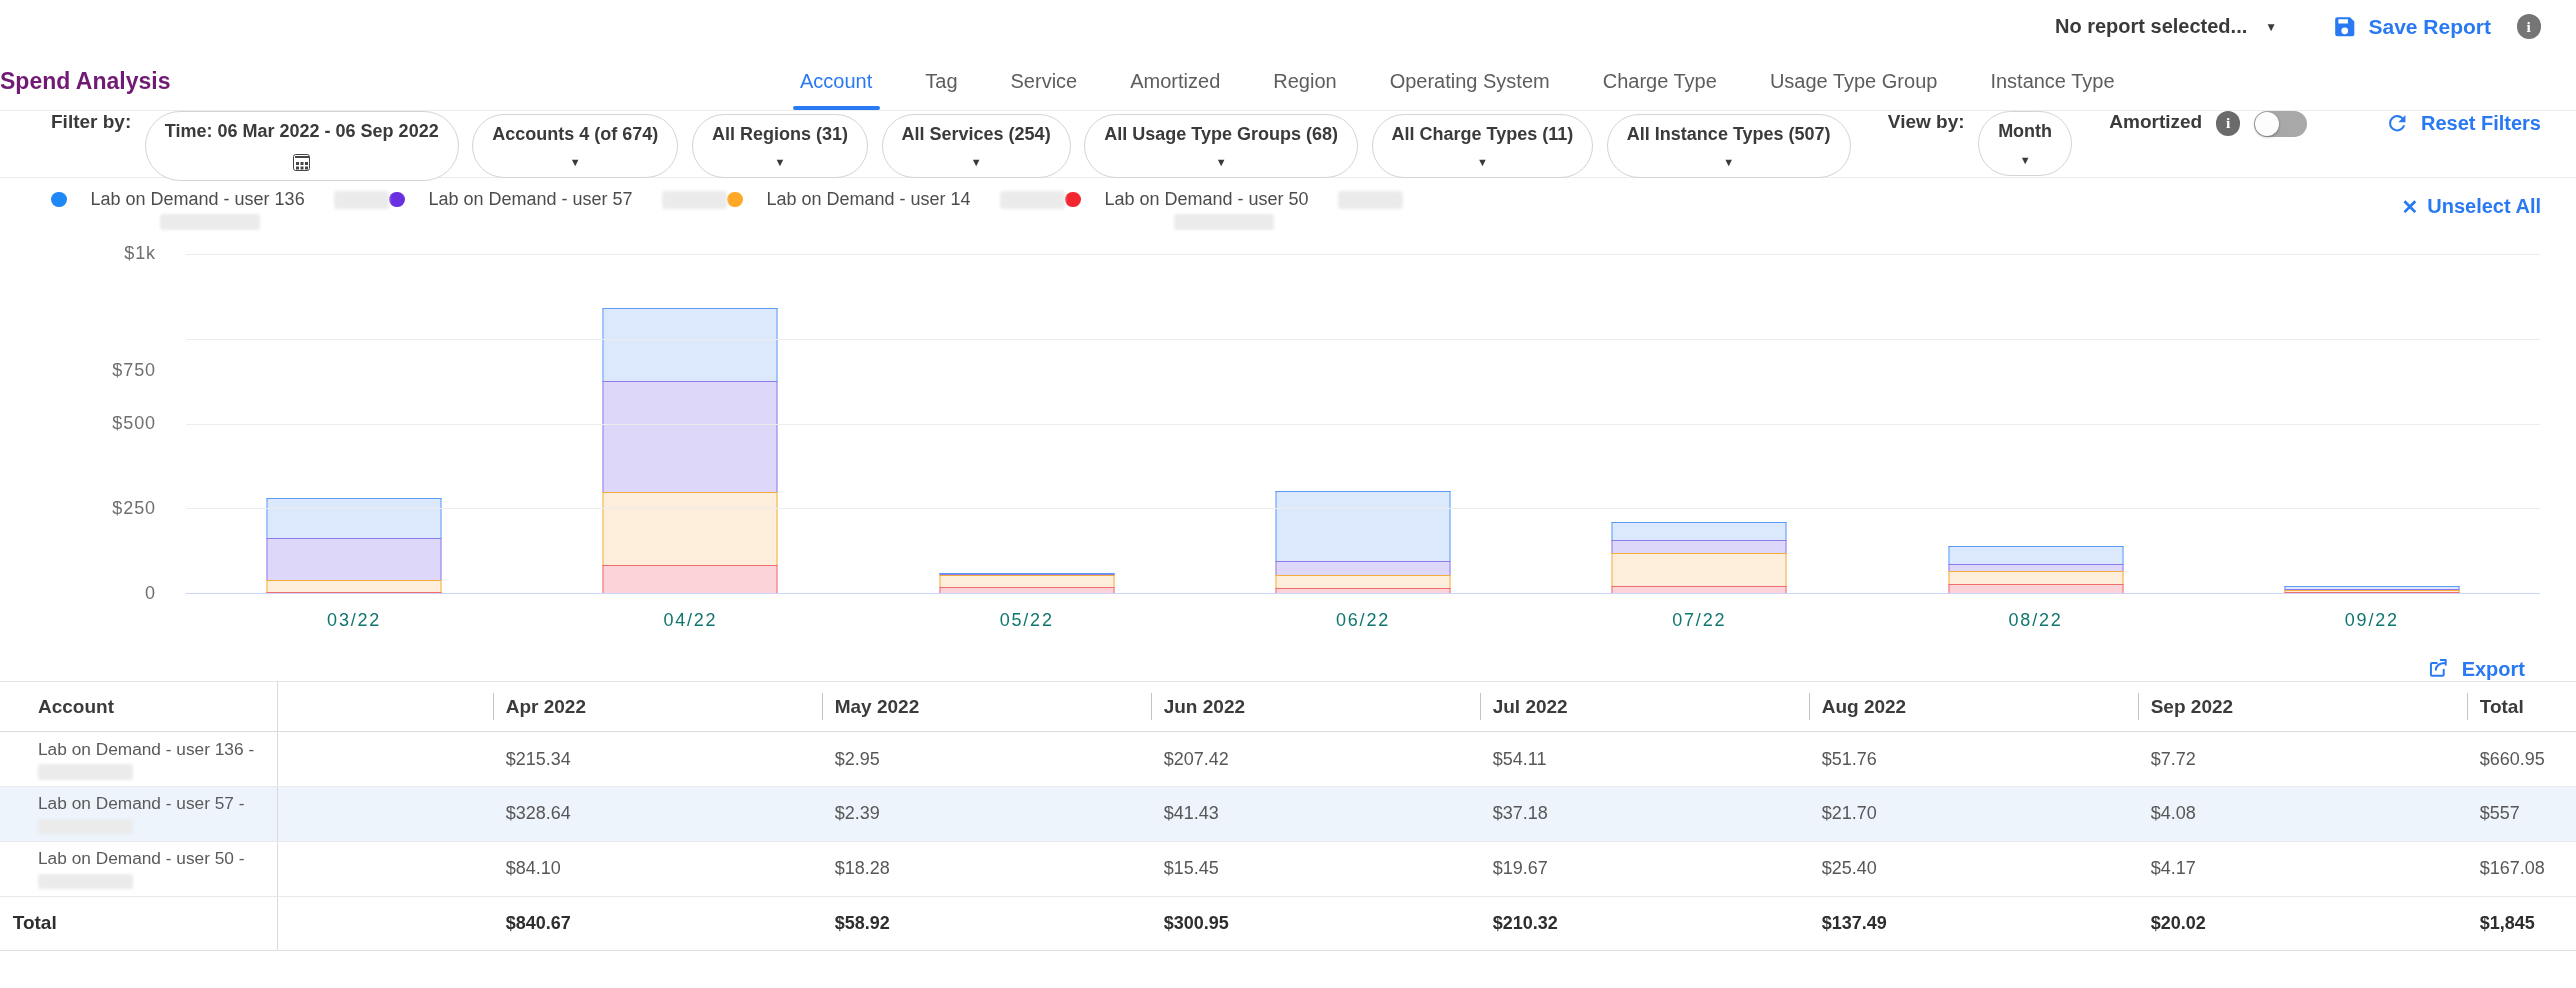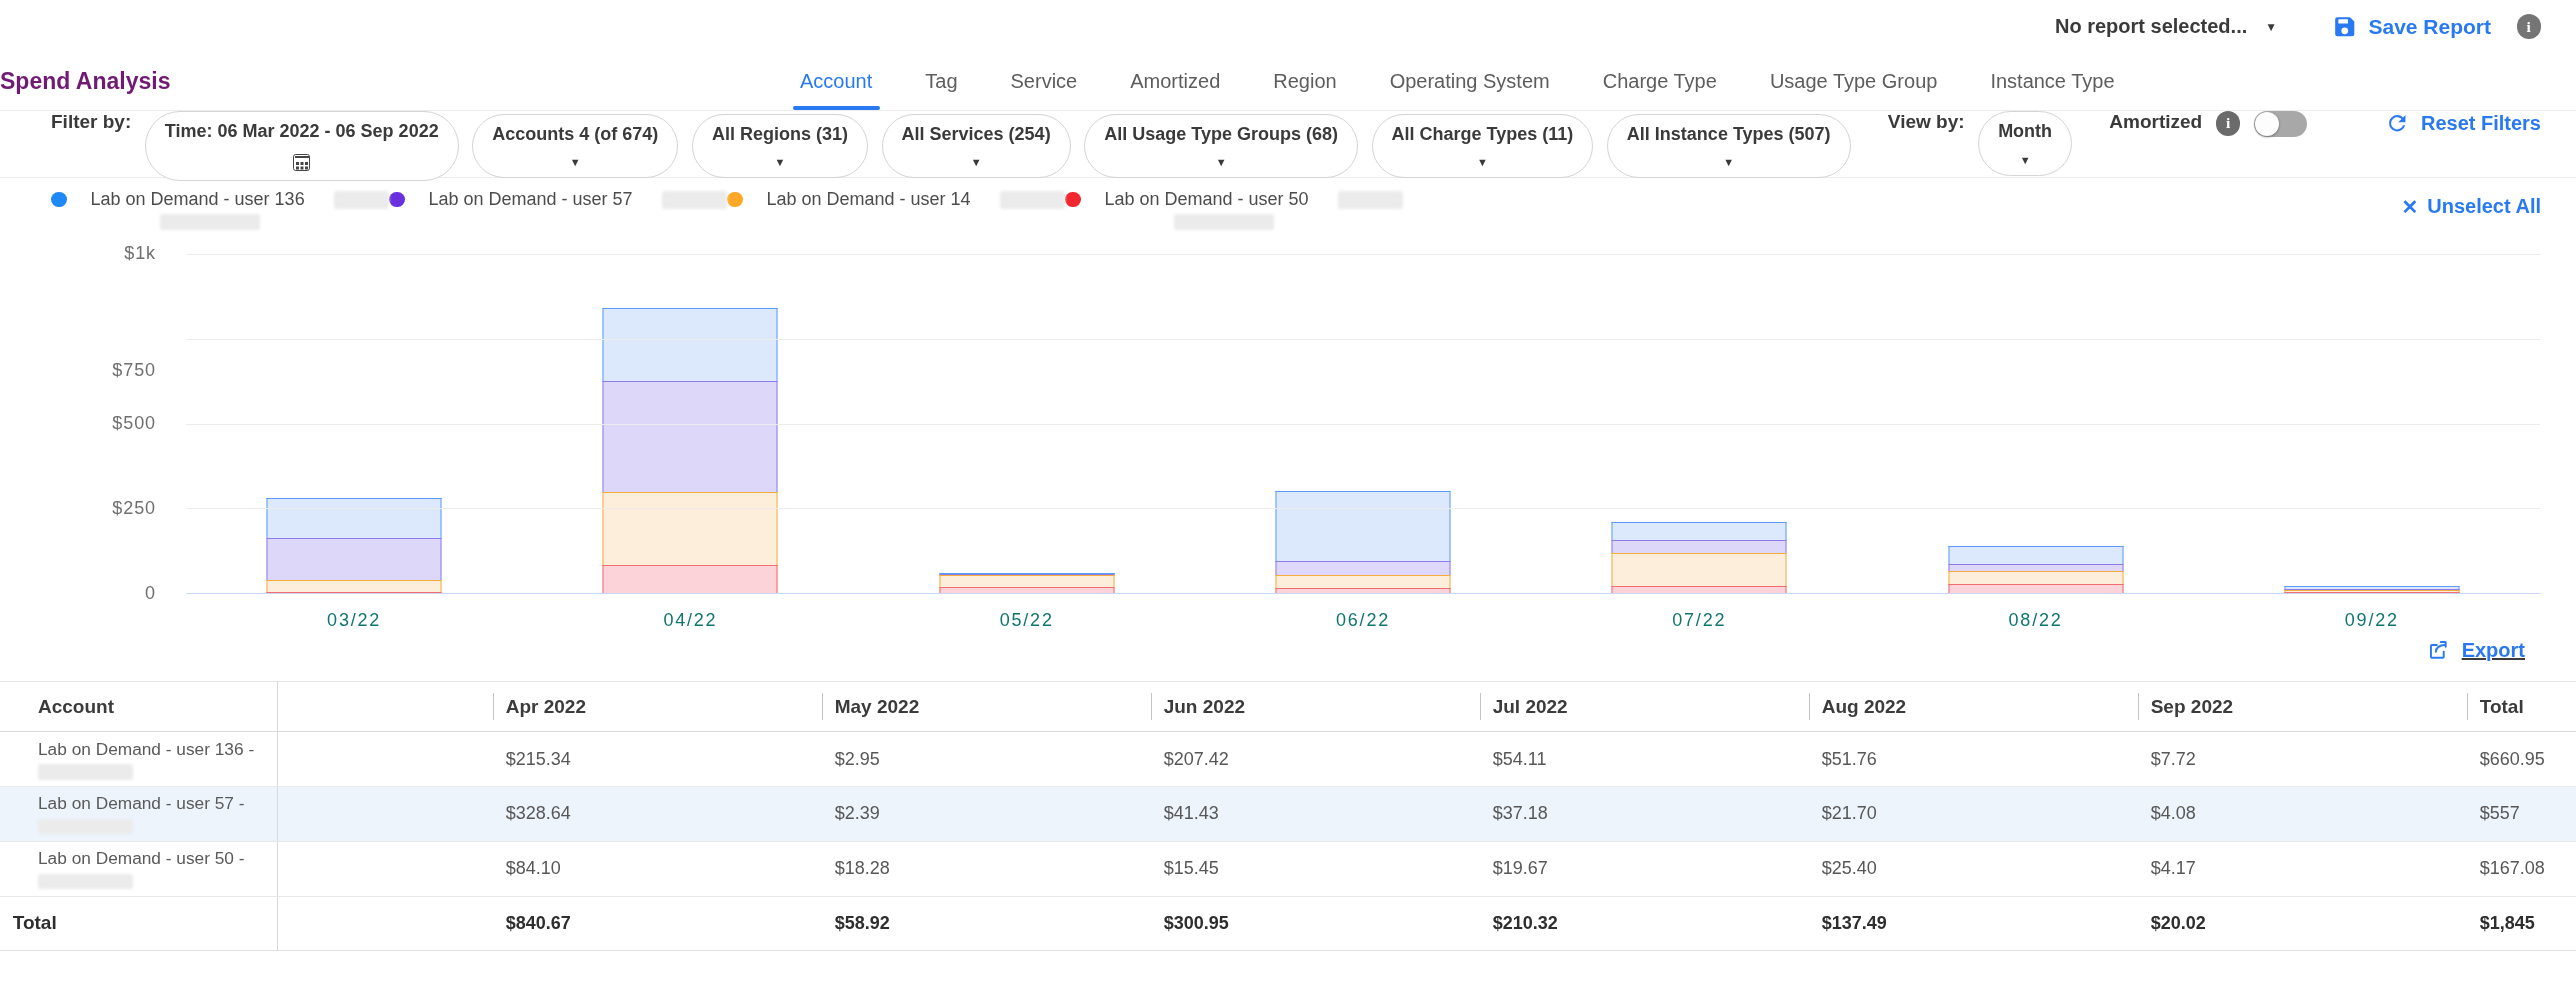--- a/index.html
+++ b/index.html
@@ -64,21 +64,21 @@
   .gridline { position:absolute; left:0; right:0; height:0.9px; background:var(--grid-line); }
   .ytick { position:absolute; left:0; width:156px; text-align:right; font-size:18px; color:#6f6f6f; letter-spacing:0.9px; }
   .cols { position:absolute; inset:0; display:flex; }
   .col { flex:1; position:relative; height:100%; }
   .bar { position:absolute; bottom:0; left:50%; transform:translateX(-50%); width:175px; height:100%;
          display:flex; flex-direction:column-reverse; }
   .seg { width:100%; border:1.8px solid; border-bottom:none; }
   .xlabel { position:absolute; bottom:-38px; width:100%; text-align:center; font-size:18px; color:#0f766e; letter-spacing:1.8px; }
 
   
-  .export-row { height:42px; display:flex; align-items:flex-start; justify-content:flex-end; padding-right:51px;text-decoration:underline; }
+  .export-row { height:42px; display:flex; align-items:flex-end; justify-content:flex-end; padding-right:51px; }
   .export-btn { display:flex; align-items:center; gap:11px; color:var(--accent); font-weight:bold; font-size:20px; cursor:pointer; }
 
   
   table { border-collapse:collapse; width:2576px; table-layout:fixed; }
   th { text-align:left; font-size:19px; font-weight:bold; color:#3b3b3b; padding:13.6px 0 13.6px 12.7px;
        border-top:0.9px solid #e6e6e6; border-bottom:0.9px solid #dcdcdc; position:relative; white-space:nowrap; }
   th.account-h { padding-left:38px; }
   th.tick::before { content:''; position:absolute; left:0; top:22%; height:56%; width:0.9px; background:#c4c4c4; }
   td { font-size:18px; color:#575757; padding:6.4px 0 6.4px 12.7px; border-bottom:0.9px solid #e9e9e9; vertical-align:middle; }
   td.account { padding-left:38px; color:#5a5a5a; font-size:17.3px; }

